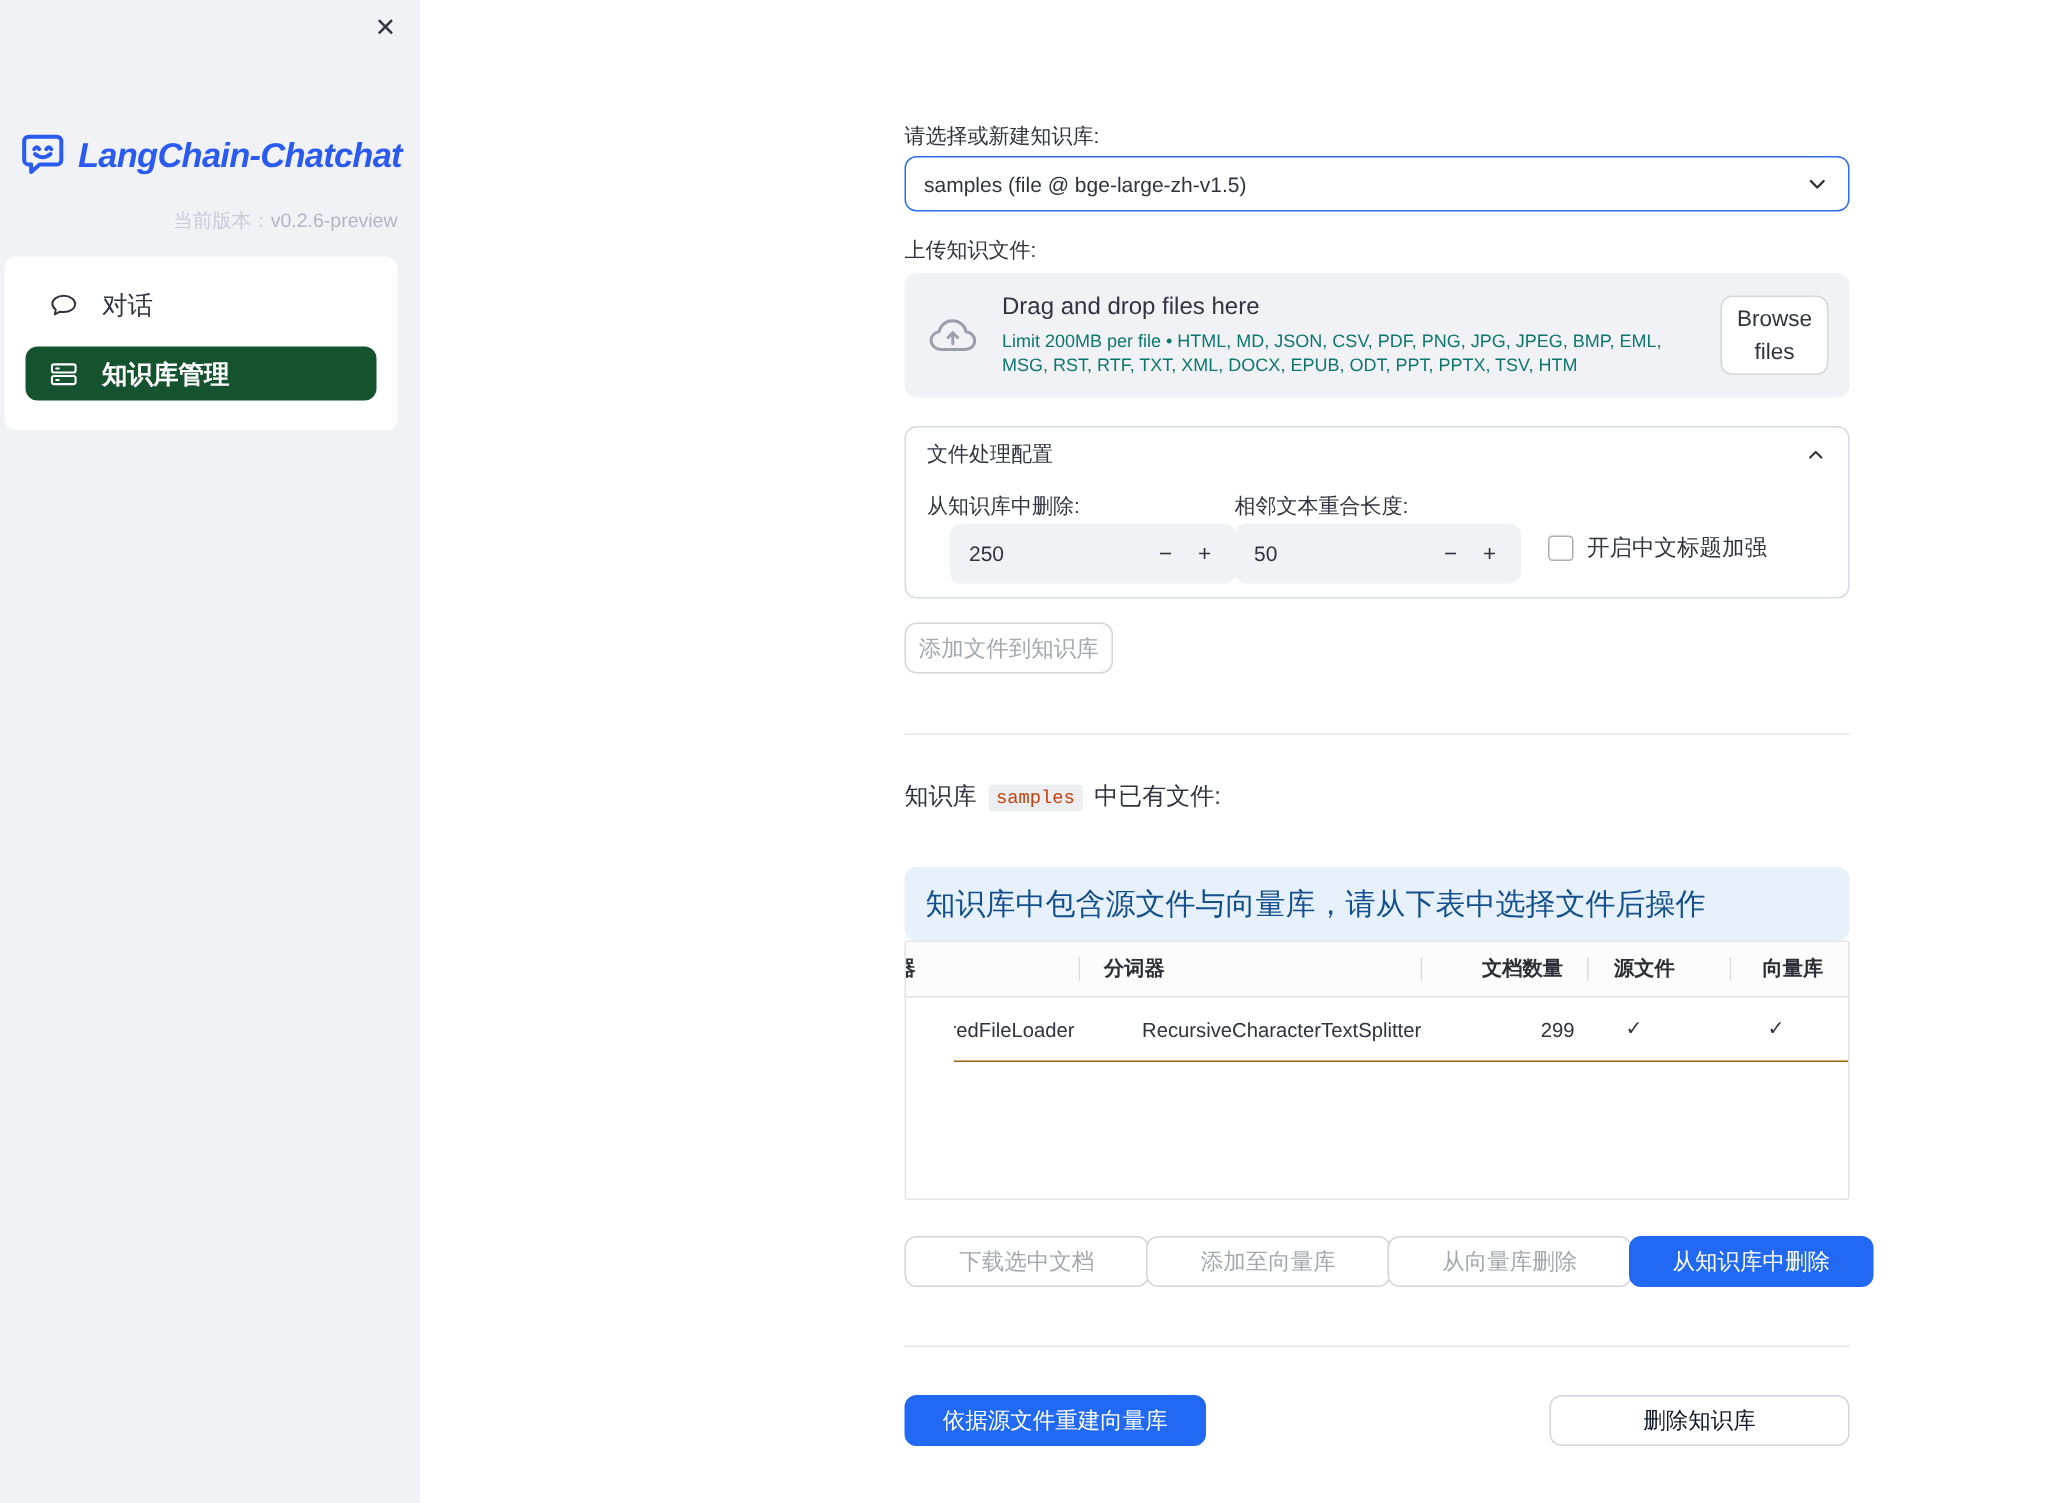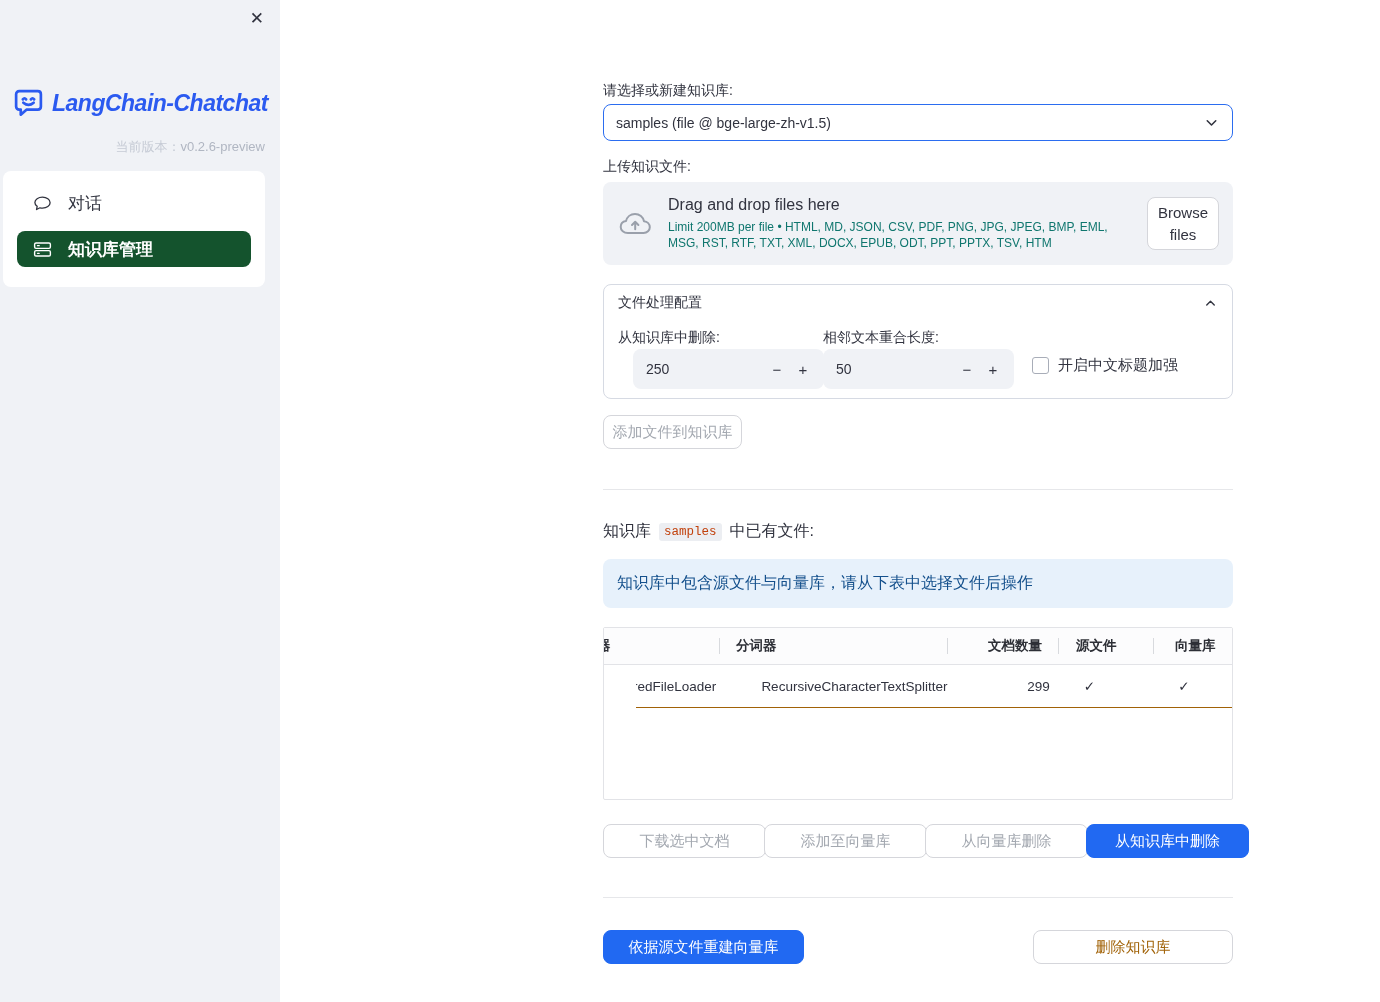--- a/index.html
+++ b/index.html
@@ -56,34 +56,34 @@
   .numinput { position:absolute; top:64px; width:191px; height:40px; background:#f0f2f6;
     border-radius:8px; display:flex; align-items:center; padding:0 8px 0 13px; }
   .numinput .nval { font-size:14px; flex:1; }
   .stepbtn { background:none; border:none; font-size:15px; color:#31333f; cursor:pointer;
     width:26px; height:30px; line-height:1; }
   .checkbox-row { position:absolute; left:428px; top:71px; display:flex; align-items:center; gap:9px; cursor:pointer; }
   .checkbox { width:17px; height:17px; border:1.5px solid #a8adb8; border-radius:3px; background:#fff; }
   .checkbox-label { font-size:15px; }
 
   .btn { border-radius:8px; font-size:15px; display:flex; align-items:center; justify-content:center;
-    cursor:pointer; border:1px solid #d5d6db; background:#ffffff; color:#a16207;
+    cursor:pointer; border:1px solid #d5d6db; background:#ffffff; color:#0f172a;
     font-family:"Liberation Sans","DejaVu Sans",sans-serif; }
   .btn.disabled { color:#a3a8b0; cursor:default; }
   .btn.primary { background:#2169f2; border-color:#2169f2; color:#ffffff; }
 
   .hr { height:1px; background:#e6e7ea; width:630px; left:323px; }
 
   .existing-line { left:323px; top:521px; display:flex; align-items:center; gap:8px; font-size:16px; }
   .code { font-family:"Liberation Mono","DejaVu Sans Mono",monospace; font-size:12.5px;
     color:#c2410c; background:#eceef2; border-radius:3px; padding:2px 5px; }
 
-  .infobox { left:323px; top:559px; width:630px; height:49px; background:#e7f1fb;
+  .infobox { left:323px; top:578px; width:630px; height:49px; background:#e7f1fb;
     border-radius:8px; display:flex; align-items:center; padding:0 14px;
-    font-size:16px; color:#14508c; }
+    font-size:20px; color:#14508c; }
 
   .dtable { left:323px; top:627px; width:630px; height:173px; background:#ffffff;
     border:1px solid #e2e3e7; border-radius:2px; }
   .thead { display:flex; height:37px; background:#fcfcfd; border-bottom:1px solid #e2e3e7; }
   .th { display:flex; align-items:center; font-size:13.5px; font-weight:600; color:#2d2f36;
     position:relative; overflow:hidden; cursor:pointer; }
   .th + .th::before { content:""; position:absolute; left:0; top:10px; width:1px; height:16px; background:#d8dade; }
   .trow { display:flex; height:43px; border-bottom:1px solid #a16207; cursor:pointer;margin-left:32px; }
   .td { display:flex; align-items:center; font-size:13.5px; color:#31333f; overflow:hidden; }
   .c1 { width:115px; } .c2 { width:228px; padding-left:17px; }

